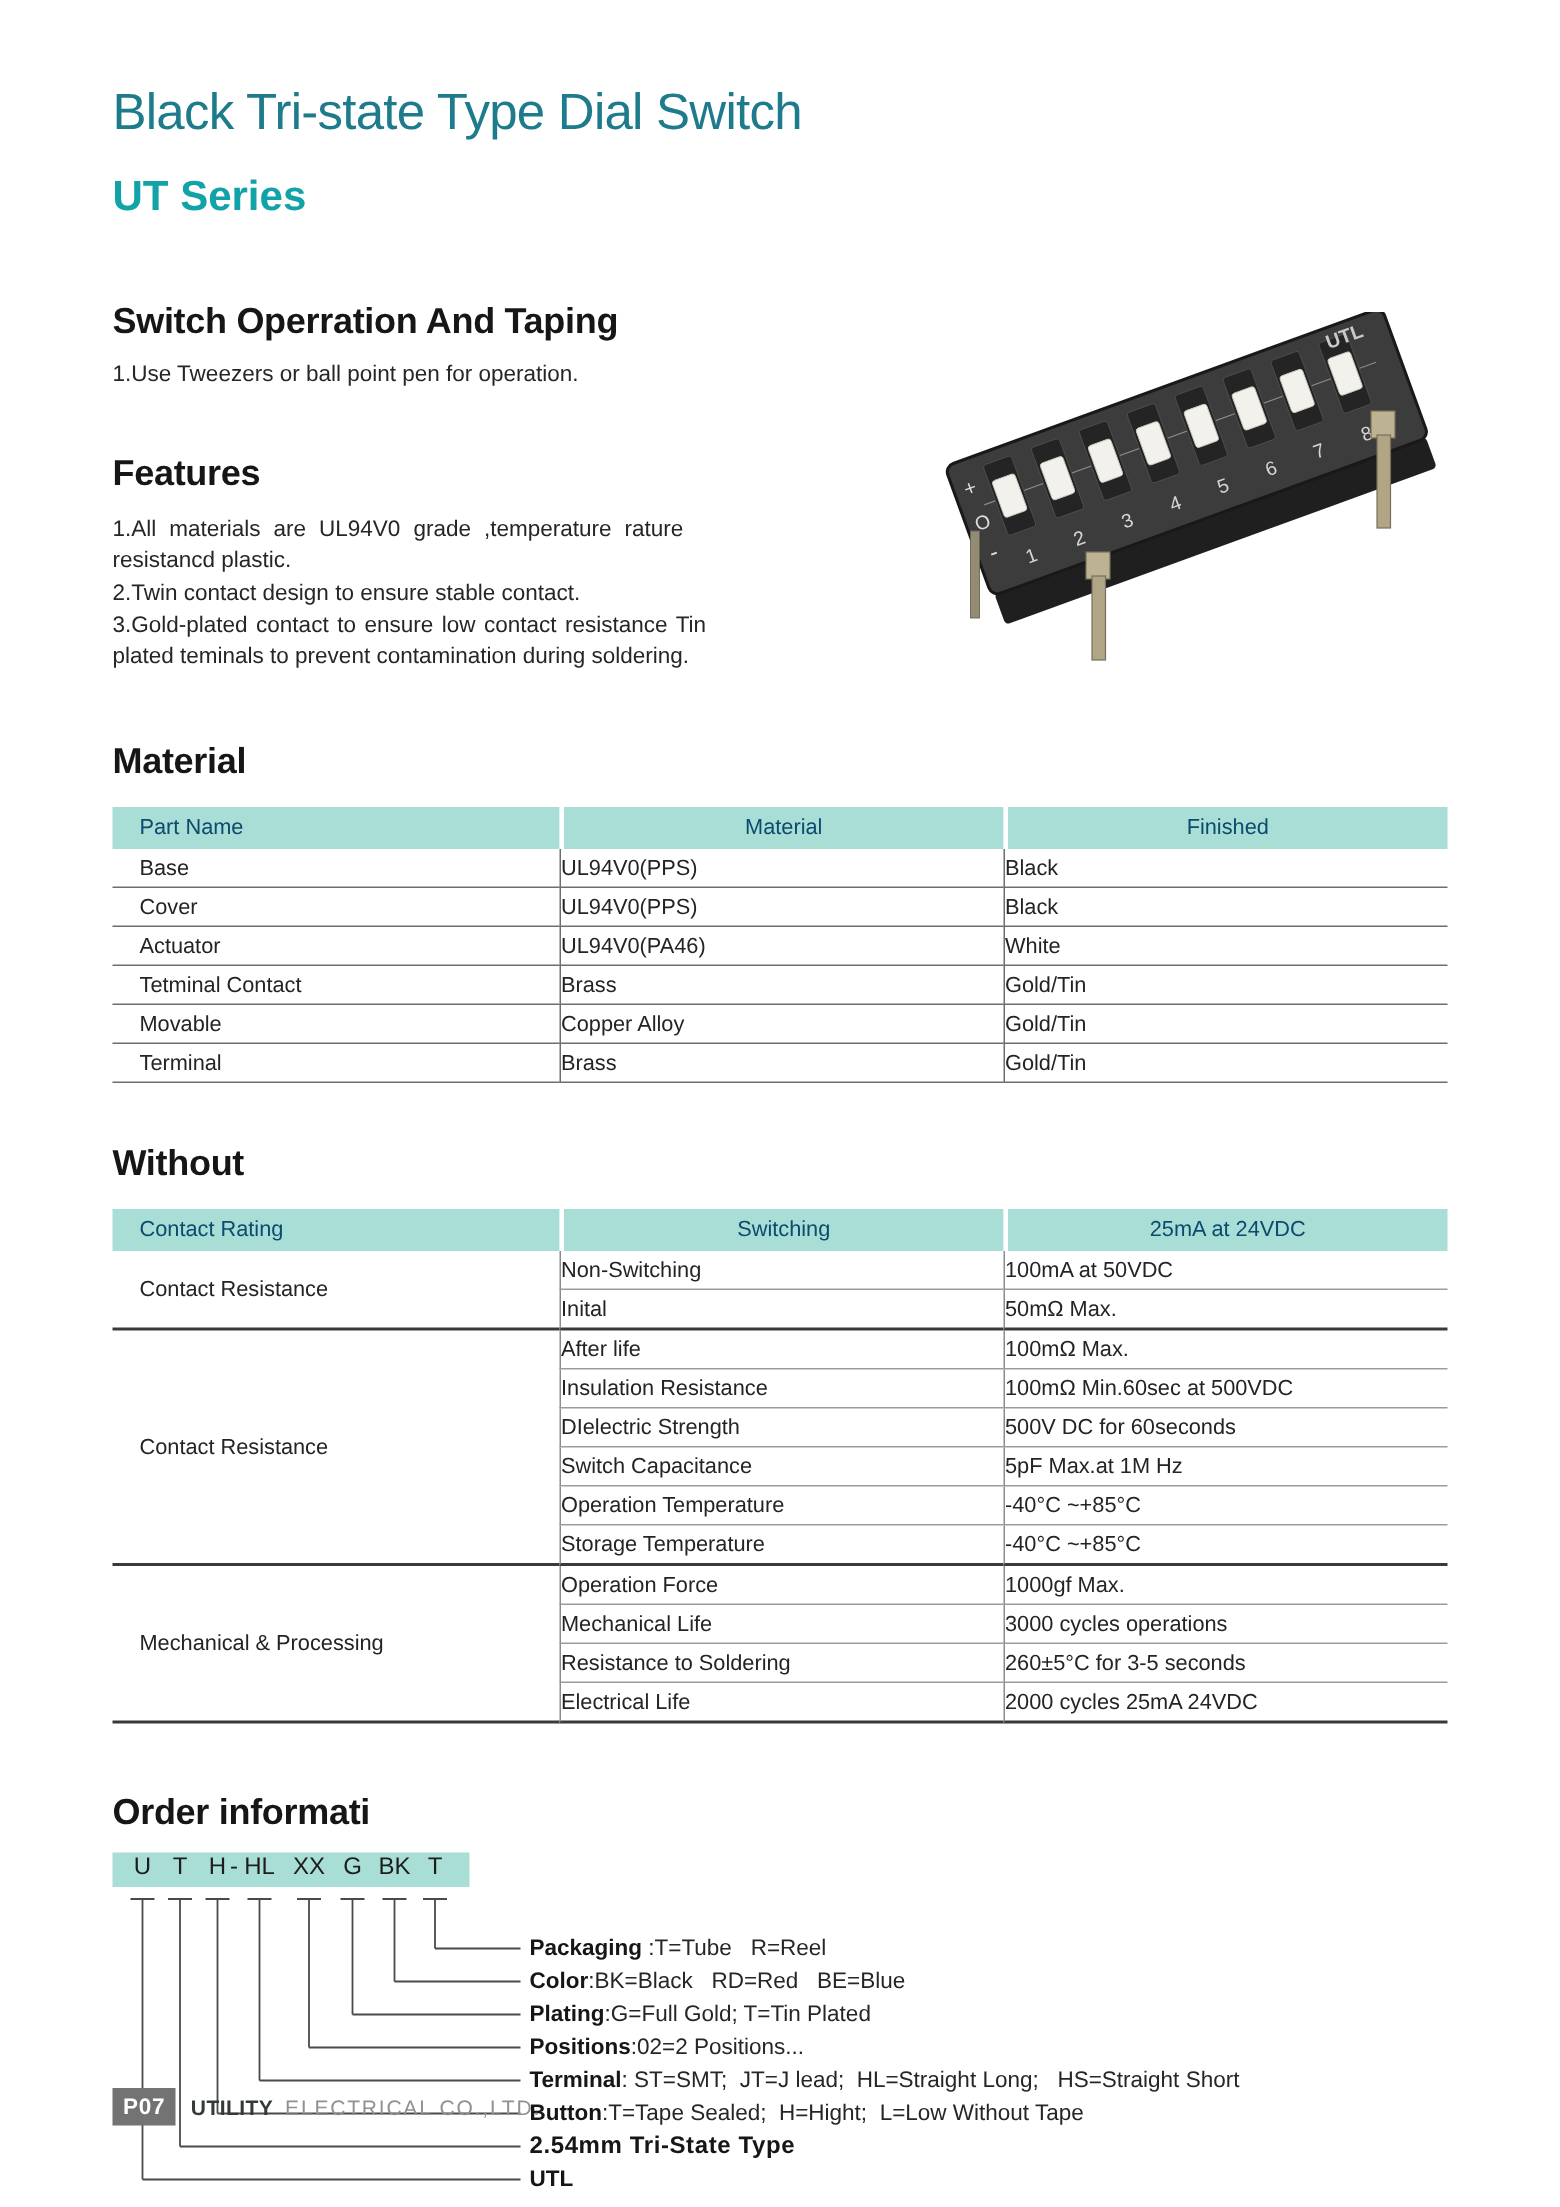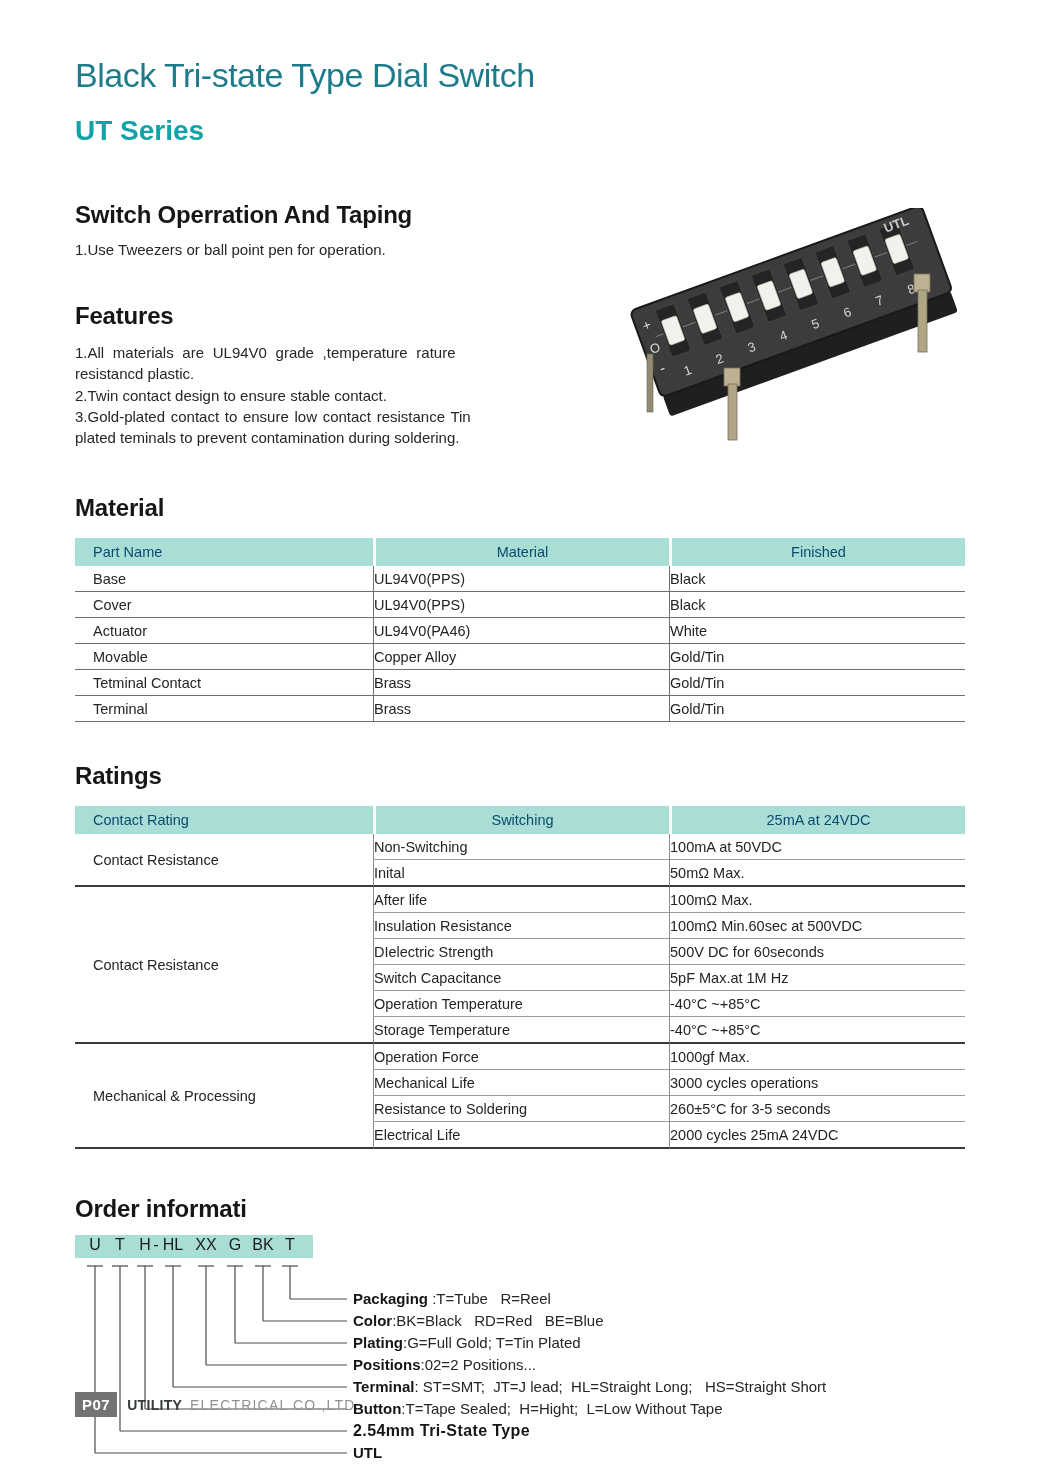--- a/index.html
+++ b/index.html
@@ -123,40 +123,40 @@
               <td class="c0">Cover</td>
               <td class="c1">UL94V0(PPS)</td>
               <td class="c2">Black</td>
             </tr>
             <tr>
               <td class="c0">Actuator</td>
               <td class="c1">UL94V0(PA46)</td>
               <td class="c2">White</td>
             </tr>
             <tr>
+              <td class="c0">Tetminal Contact</td>
+              <td class="c1">Brass</td>
+              <td class="c2">Gold/Tin</td>
+            </tr>
+            <tr>
               <td class="c0">Movable</td>
               <td class="c1">Copper Alloy</td>
               <td class="c2">Gold/Tin</td>
             </tr>
             <tr>
-              <td class="c0">Tetminal Contact</td>
-              <td class="c1">Brass</td>
-              <td class="c2">Gold/Tin</td>
-            </tr>
-            <tr>
               <td class="c0">Terminal</td>
               <td class="c1">Brass</td>
               <td class="c2">Gold/Tin</td>
             </tr>
           </tbody>
       </table>
     </section>
 
     <section>
-      <h3 class="sec-heading mt-rate">Ratings</h3>
+      <h3 class="sec-heading mt-rate">Without</h3>
       <table class="data ratings-table">
         <colgroup>
             <col class="w1">
             <col class="w2">
             <col class="w3">
           </colgroup>
         <thead>
           <tr>
             <th>Contact Rating</th>
             <th>Switching</th>

